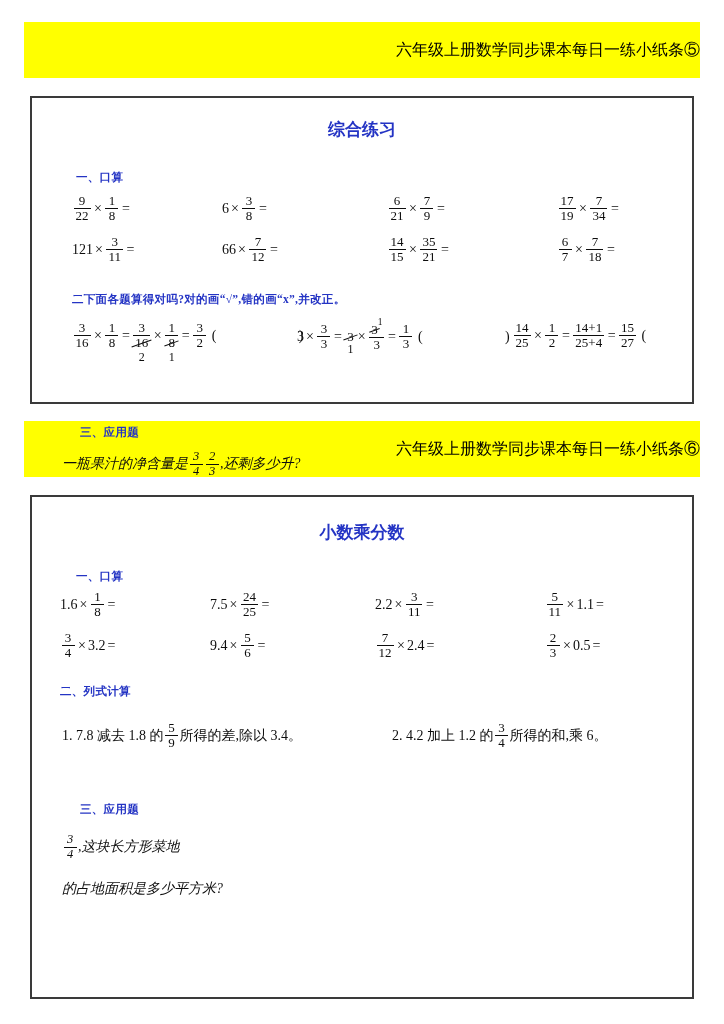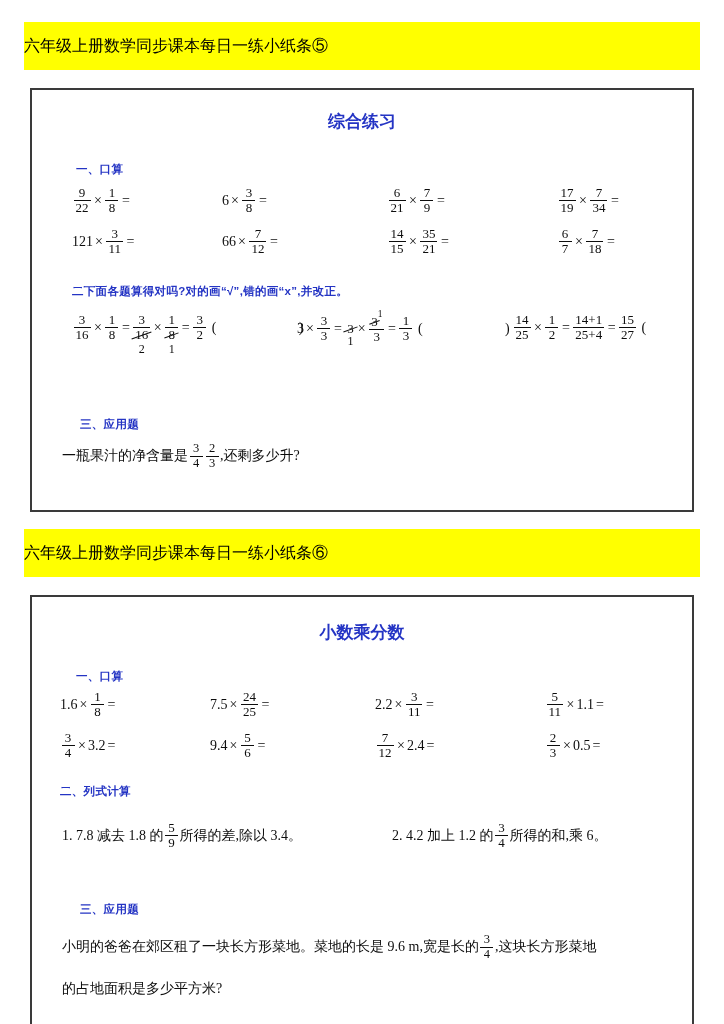--- a/index.html
+++ b/index.html
@@ -11,53 +11,53 @@
     width: 724px;
     height: 1024px;
     font-family: "Liberation Serif", "DejaVu Serif", serif;
     position: relative;
     overflow: hidden;
   }
 
   
   .banner {
     background: #ffff00;
-    height: 48px;
+    height: 56px;
     margin: 0 24px;
     display: flex;
     align-items: center;
-    justify-content: flex-start;
+    justify-content: flex-end;
   }
   .banner-1 { margin-top: 22px; }
   .banner-2 { margin-top: 17px; }
 
   
   .sheet {
     border: 2px solid #3a3a3a;
     margin: 18px 30px 0 30px;
     background: #ffffff;
     box-sizing: border-box;
     position: relative;
   }
-  .sheet-1 { height: 424px; }
+  .sheet-1 { height: 308px; }
   .sheet-2 { height: 504px; }
 
   .sheet-title {
     text-align: center;
     color: #2434c4;
     font-family: "Liberation Sans", "DejaVu Sans", sans-serif;
     font-weight: bold;
     font-size: 17px;
   }
   .sheet-1 .sheet-title { margin-top: 20px; }
   .sheet-2 .sheet-title { margin-top: 24px; }
 
   .sec-head {
     color: #2434c4;
-    font-family: Liberation Sans, sans-serif;
+    font-family: Liberation Serif, serif;
     font-weight: bold;
     font-size: 11.5px;
     letter-spacing: 0.3px;
   }
 
   
   .row {
     display: flex;
     align-items: flex-start;
   }
@@ -141,20 +141,21 @@
   }
 
   
   .word {
     font-size: 14px;
     color: #0d0d0d;
     display: flex;
     flex-wrap: wrap;
     align-items: flex-end;
     line-height: 2.0;
+    font-style: italic;
   }
   .word .frac .num, .word .frac .den { font-size: 12.5px; }
 </style>
 </head>
 <body>
 
 <div class="banner banner-1">
   <span>六年级上册数学同步课本每日一练小纸条⑤</span>
 </div>
 
@@ -544,21 +545,20 @@
           <span class="bar"></span>
           <span class="den">4</span>
         </span>
       <span>所得的和,乘 6。</span>
     </span>
   </div>
 
   <div class="sec-head" style="margin:52px 0 0 48px;">三、应用题</div>
 
   <div class="word" style="margin:16px 0 0 30px; width:612px;">
-    <span>小明的爸爸在郊区租了一块长方形菜地。菜地的长是 9.6 m,宽是长的</span>
     <span class="frac">
         <span class="num">3</span>
         <span class="bar"></span>
         <span class="den">4</span>
       </span>
     <span>,这块长方形菜地</span>
     <div style="width:100%; margin-top:14px;">的占地面积是多少平方米?</div>
   </div>
 
 </div>

